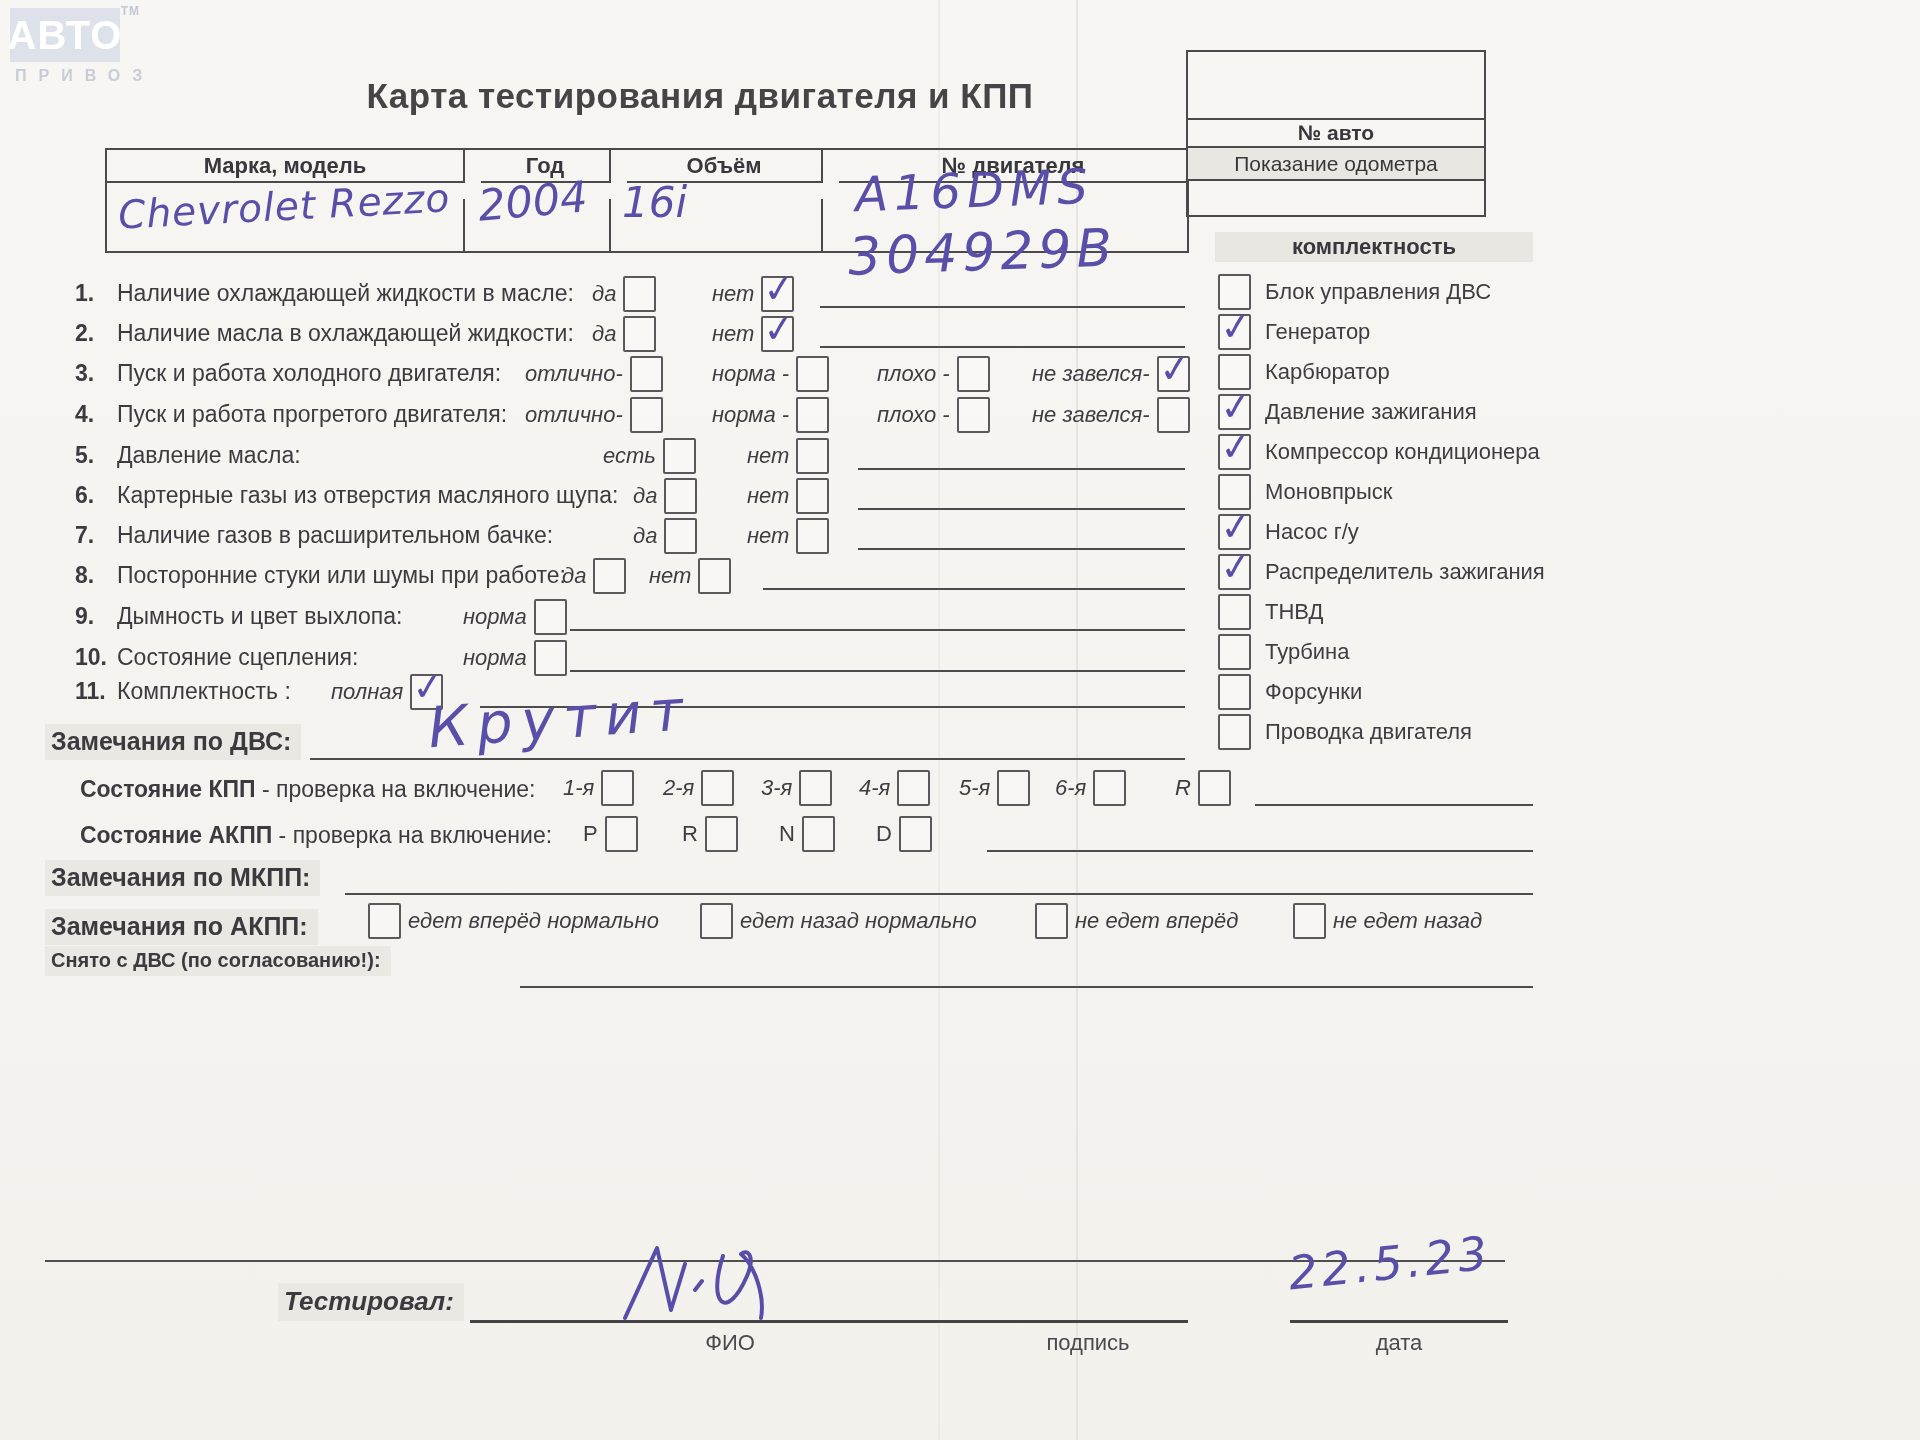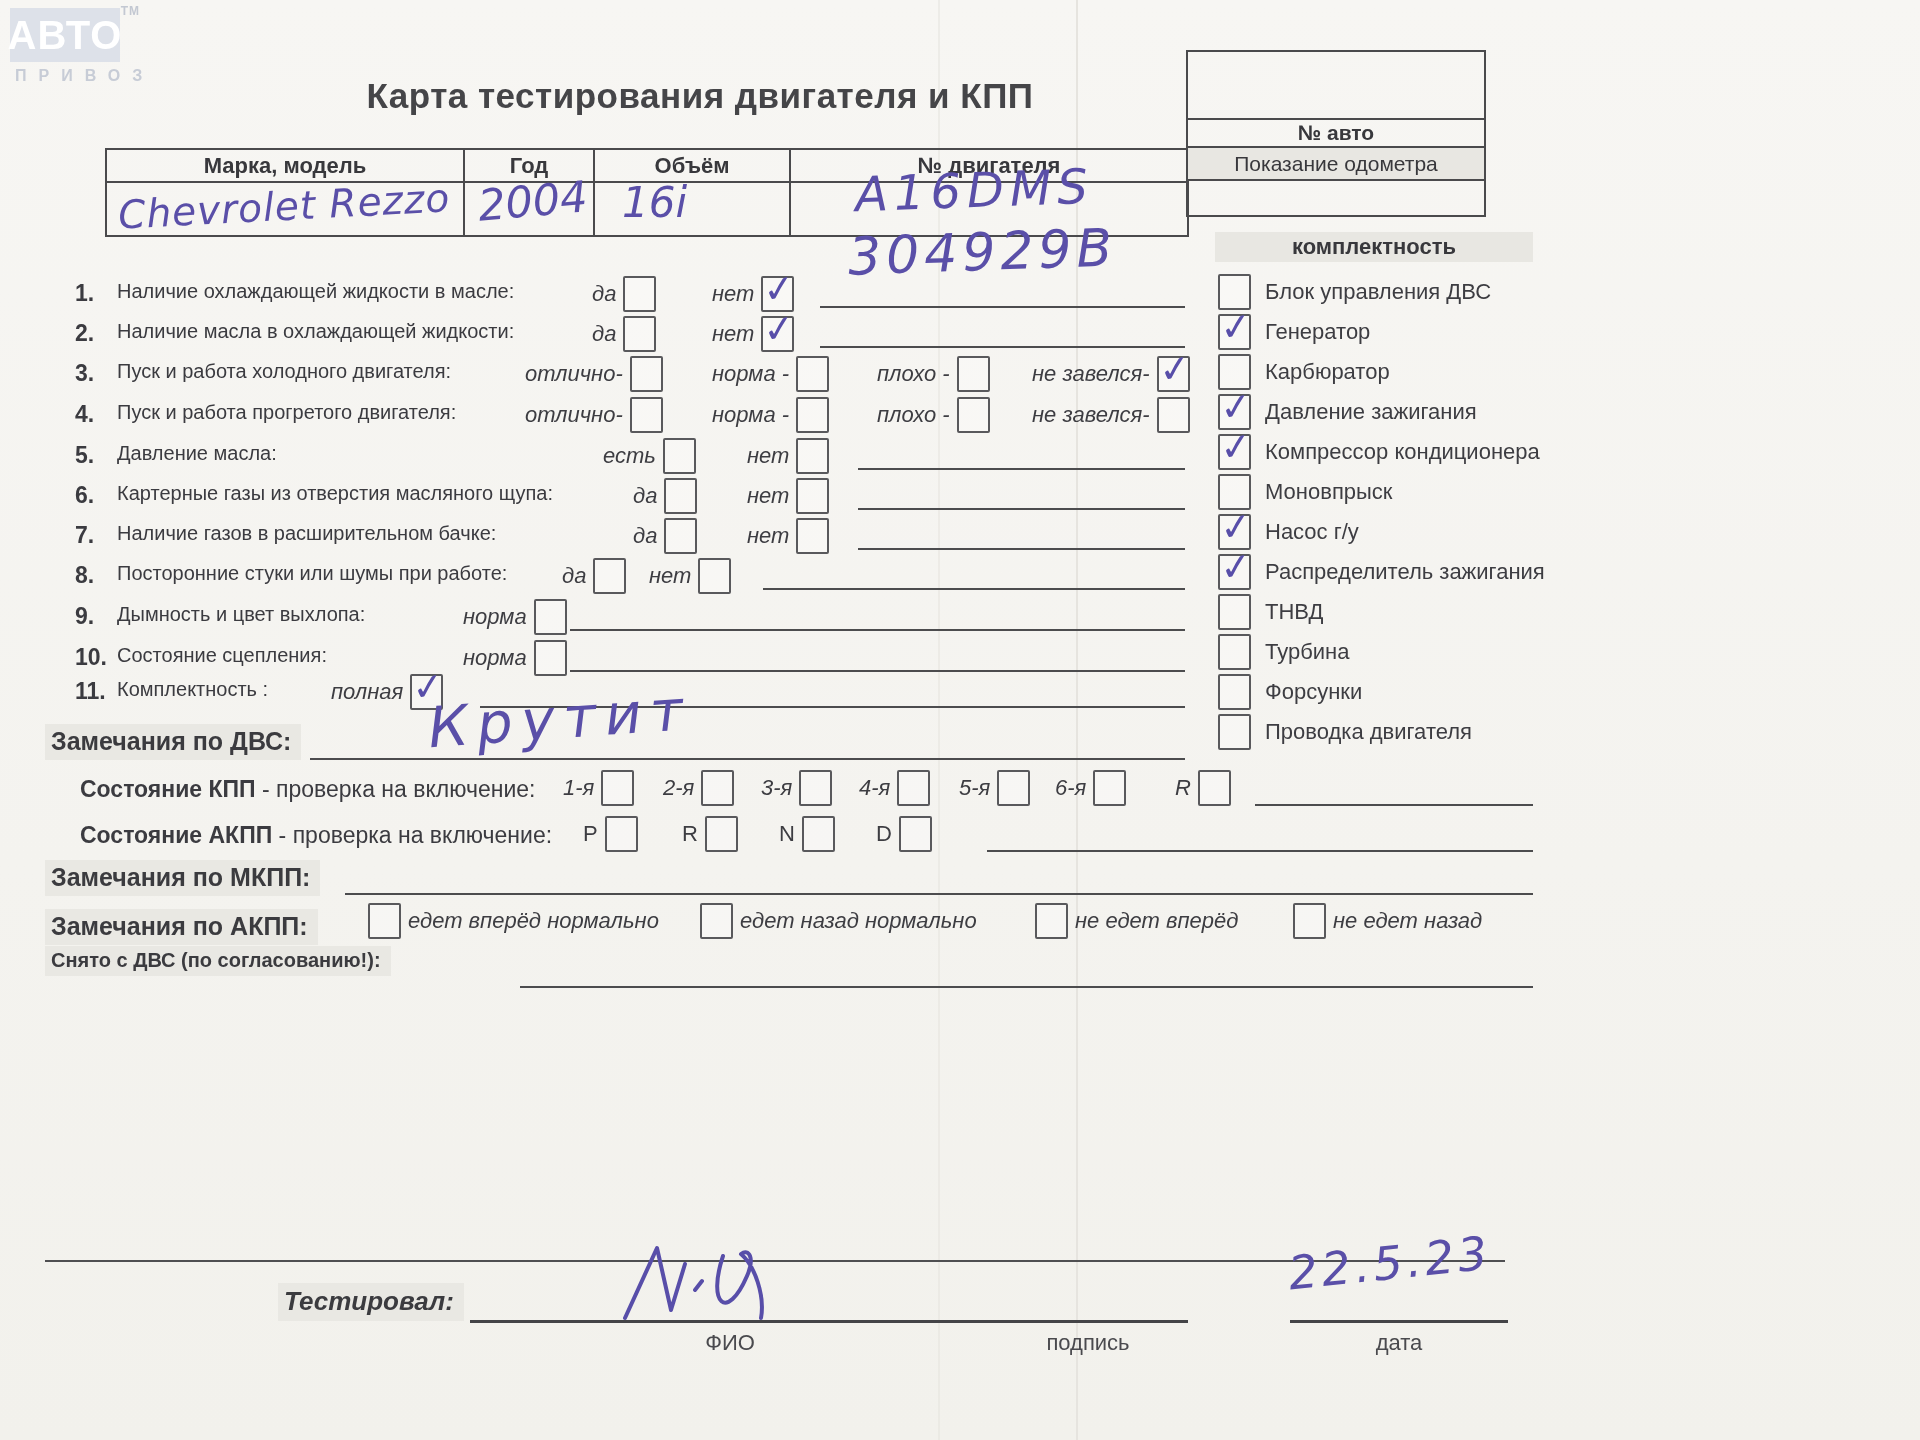--- a/index.html
+++ b/index.html
@@ -7,21 +7,21 @@
   #page{position:relative;width:1920px;height:1440px;background:linear-gradient(180deg,#f7f6f3 0%,#f4f3ef 60%,#f2f1ec 100%);overflow:hidden;color:#3b3b40;}
   .fold{position:absolute;top:0;width:2px;height:1440px;background:#e6e4df;}
   
   .logo{position:absolute;left:10px;top:8px;}
   .logo-block{position:relative;width:110px;height:54px;background:#dde1e9;color:#ffffff;font-weight:bold;font-size:40px;display:flex;align-items:center;justify-content:center;letter-spacing:1px;}
   .logo-tm{position:absolute;right:-20px;top:-4px;font-size:12px;color:#c3c8d2;font-weight:bold;}
   .logo-sub{margin-top:5px;color:#c7ccd6;font-size:16px;font-weight:bold;letter-spacing:12px;padding-left:5px;white-space:nowrap;}
   
   .title{position:absolute;left:250px;top:76px;width:900px;text-align:center;font-size:35px;font-weight:bold;color:#454548;letter-spacing:0.5px;}
   
-  .vtable{position:absolute;left:105px;top:148px;width:1080px;border:2.5px solid #4a4a4c;display:grid;grid-template-columns:358px 130px 196px 1fr;grid-template-rows:33px 52px;background:transparent;}
+  .vtable{position:absolute;left:105px;top:148px;width:1080px;border:2.5px solid #4a4a4c;display:grid;grid-template-columns:358px 130px 196px 1fr;grid-template-rows:33px 52px;background:transparent;gap:16px;}
   .vth{border-right:2.5px solid #4a4a4c;border-bottom:2.5px solid #4a4a4c;display:flex;align-items:center;justify-content:center;font-weight:bold;font-size:22px;color:#38383c;}
   .vth.last{border-right:none;}
   .vtd{border-right:2.5px solid #4a4a4c;}
   .vtd.last{border-right:none;}
   
   .abox{position:absolute;left:1186px;top:50px;width:296px;height:163px;border:2.5px solid #4a4a4c;}
   .abox-top{height:66px;border-bottom:2.5px solid #4a4a4c;}
   .abox-noauto{height:26px;border-bottom:2.5px solid #4a4a4c;display:flex;align-items:center;justify-content:center;font-weight:bold;font-size:21px;color:#38383c;}
   .abox-odo{height:31px;border-bottom:2.5px solid #4a4a4c;background:#e8e7e2;display:flex;align-items:center;justify-content:center;font-weight:normal;font-size:21px;color:#38383c;}
   
@@ -37,21 +37,21 @@
   .comp-header{position:absolute;left:1215px;top:232px;width:318px;height:30px;background:#e8e7e2;display:flex;align-items:center;justify-content:center;font-weight:bold;font-size:22px;color:#38383c;}
   #completeness-list{position:absolute;left:1218px;top:272px;width:330px;text-align:right;}
   .comp-item{height:40px;display:flex;align-items:center;gap:14px;}
   .clabel{font-size:22px;color:#3d3d42;white-space:nowrap;}
   
   .cbox{position:relative;flex:none;width:29px;height:32px;border:2.5px solid #59595c;border-radius:2px;background:rgba(255,255,255,0.3);}
   .mark{position:absolute;left:0px;top:-8px;font-size:38px;line-height:38px;color:#584ea9;font-family:"DejaVu Sans",sans-serif;font-style:italic;transform:rotate(-6deg);}
   
   .check-row{position:absolute;left:75px;width:1115px;height:40px;}
   .num{position:absolute;left:0;top:4px;font-size:23px;font-weight:bold;color:#3b3b40;width:42px;}
-  .lbl{position:absolute;left:42px;top:4px;font-size:20px;color:#3b3b40;white-space:nowrap;}
+  .lbl{position:absolute;left:42px;top:4px;font-size:23px;color:#3b3b40;white-space:nowrap;}
   .opt{position:absolute;top:0;display:flex;align-items:center;gap:7px;}
   .olabel{font-style:italic;font-size:22px;color:#3d3d42;white-space:nowrap;}
   .wline{position:absolute;height:2px;background:#4c4c4e;}
   .r1{top:276px}.r2{top:316px}.r3{top:356px}.r4{top:397px}.r5{top:438px}.r6{top:478px}
   .r7{top:518px}.r8{top:558px}.r9{top:599px}.r10{top:640px}.r11{top:674px}
   .r1 .o0,.r2 .o0{left:517px}
   .r1 .o1,.r2 .o1{left:637px}
   .r1 .wline,.r2 .wline{left:745px;width:365px;top:30px}
   .r3 .o0,.r4 .o0{left:450px}
   .r3 .o1,.r4 .o1{left:637px}

